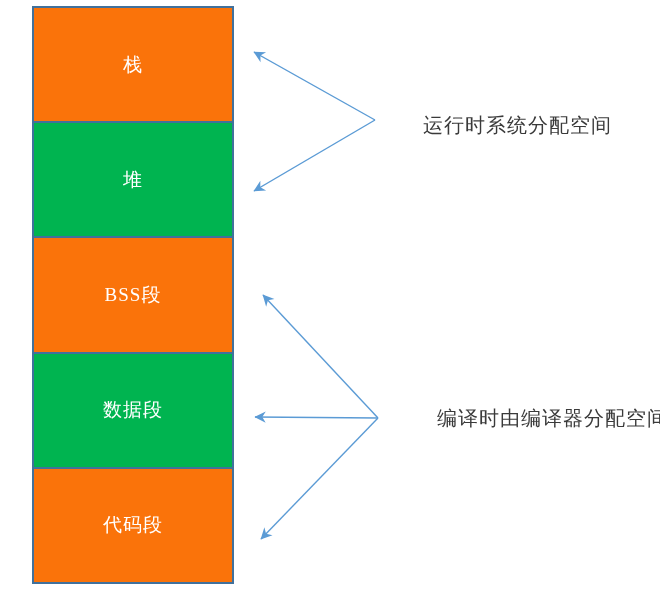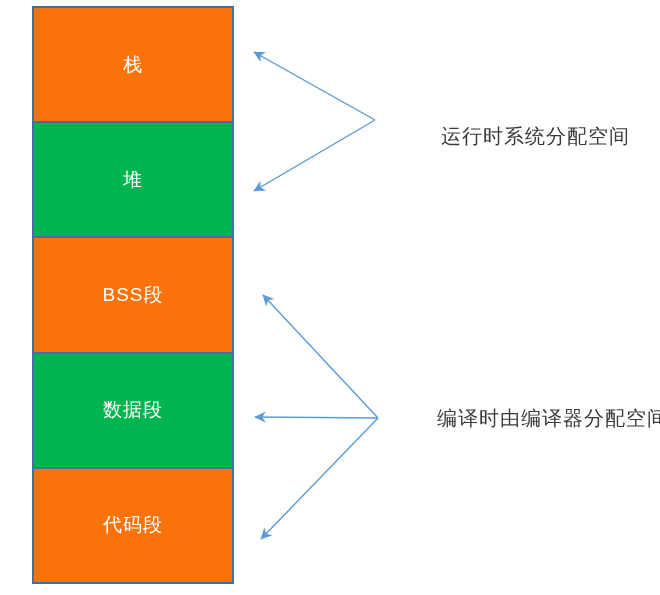--- a/index.html
+++ b/index.html
@@ -47,43 +47,42 @@
     pointer-events: none;
   }
   .annotation {
     position: absolute;
     font-size: 20px;
     line-height: 26px;
     white-space: nowrap;
     letter-spacing: 1px;
   }
   .annotation-runtime {
-    left: 441px;
+    left: 423px;
     top: 112px;
-    margin-top: 11px;
   }
   .annotation-compile {
     left: 425px;
     top: 405px;
     margin-left: 12px;
   }
 </style>
 </head>
 <body>
 
 <div class="page">
 
   <div class="memory-column">
       <div class="segment" style="background: rgb(250, 115, 10); color: rgb(255, 255, 255);">
         <span>栈</span>
       </div>
       <div class="segment" style="background: rgb(0, 180, 80); color: rgb(255, 255, 255);">
         <span>堆</span>
       </div>
-      <div class="segment" style="background: rgb(250, 115, 10); color: rgb(255, 255, 255);">
+      <div class="segment" style="background: rgb(250, 115, 10); color: rgb(255, 255, 255); font-family: Liberation Serif, serif;">
         <span>BSS段</span>
       </div>
       <div class="segment" style="background: rgb(0, 180, 80); color: rgb(255, 255, 255);">
         <span>数据段</span>
       </div>
       <div class="segment" style="background: rgb(250, 115, 10); color: rgb(255, 255, 255);">
         <span>代码段</span>
       </div>
     </div>
 

